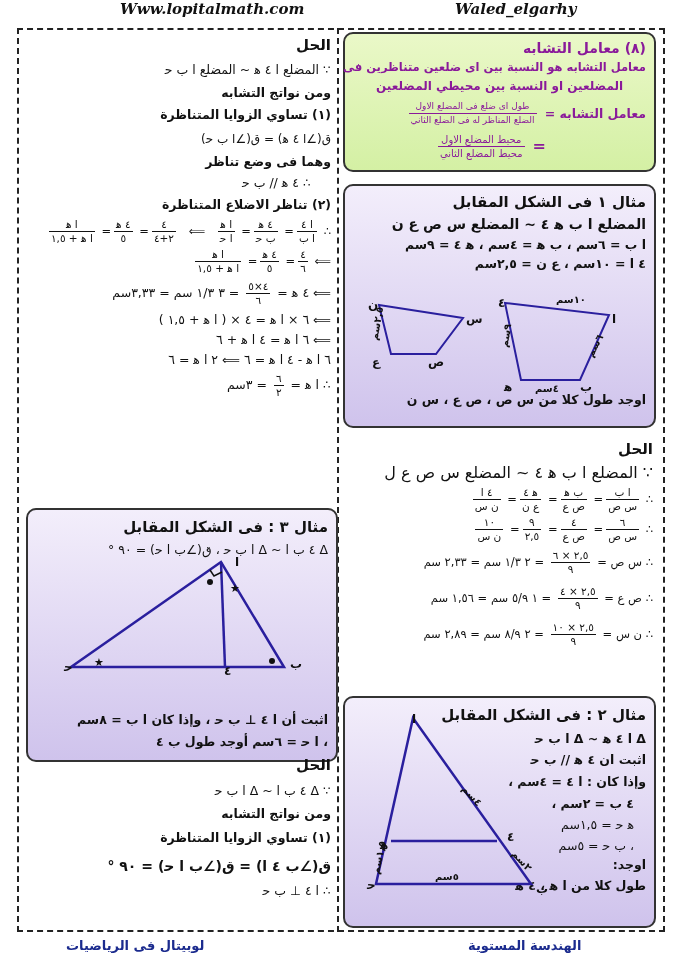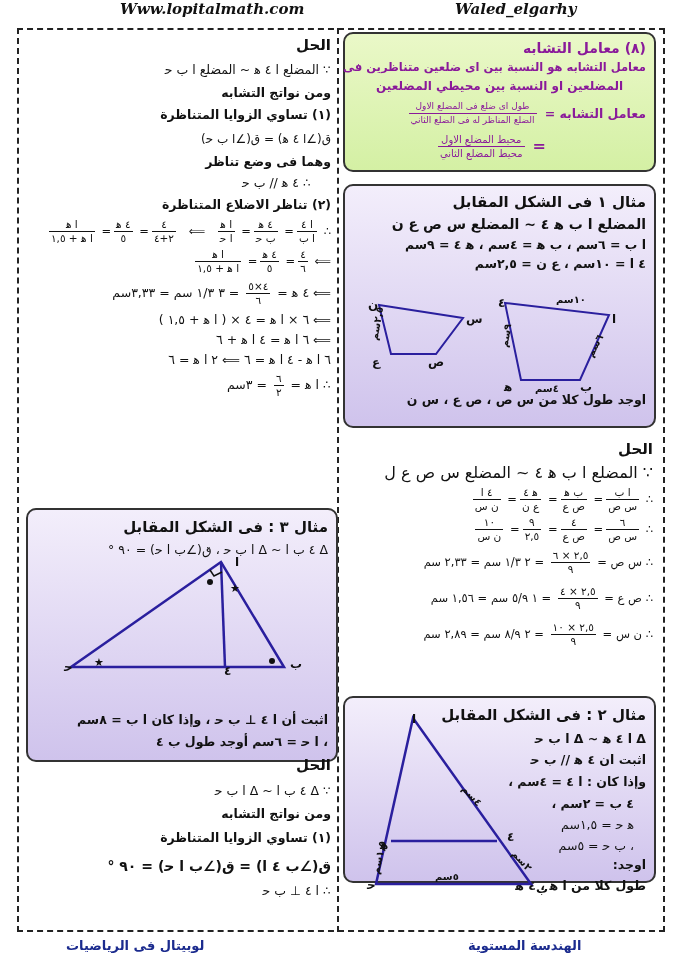--- a/index.html
+++ b/index.html
@@ -112,21 +112,21 @@
     <span>= ١,٥٦ سم</span>
   </div>
   <div class="fline" style="line-height:36px;">
     <span>∴ ن س =</span>
     <span class="frac"><span class="n">٢,٥ × ١٠</span><span class="d">٩</span></span>
     <span>= ٢ ٨/٩ سم</span>
     <span>= ٢,٨٩ سم</span>
   </div>
 </div>
 
-<div class="box purple" style="left:343px; top:696px; width:313px; height:187px;">
+<div class="box purple" style="left:343px; top:696px; width:313px; height:232px;">
   <div class="title" style="line-height:26px;">مثال ٢ : فى الشكل المقابل</div>
   <div class="line" style="line-height:21px;">Δ ا ٤ ﻫ ~ Δ ا ب ﺣ</div>
   <div class="line" style="line-height:21px;">اثبت ان ٤ ﻫ // ب ﺣ</div>
   <div class="line" style="line-height:23px;">وإذا كان : ا ٤ = ٤سم ،</div>
   <div class="line" style="line-height:21px;font-weight:bold;padding-right:12px;">٤ ب = ٢سم ،</div>
   <div class="line" style="line-height:21px;font-weight:normal;padding-right:12px;">ﻫ ﺣ = ١,٥سم</div>
   <div class="line" style="line-height:21px;font-weight:normal;padding-right:12px;">، ب ﺣ = ٥سم</div>
   <div class="line" style="line-height:18px;">اوجد:</div>
   <div class="line" style="line-height:24px;">طول كلا من ا ﻫ ، ٤ ﻫ</div>
 </div>

